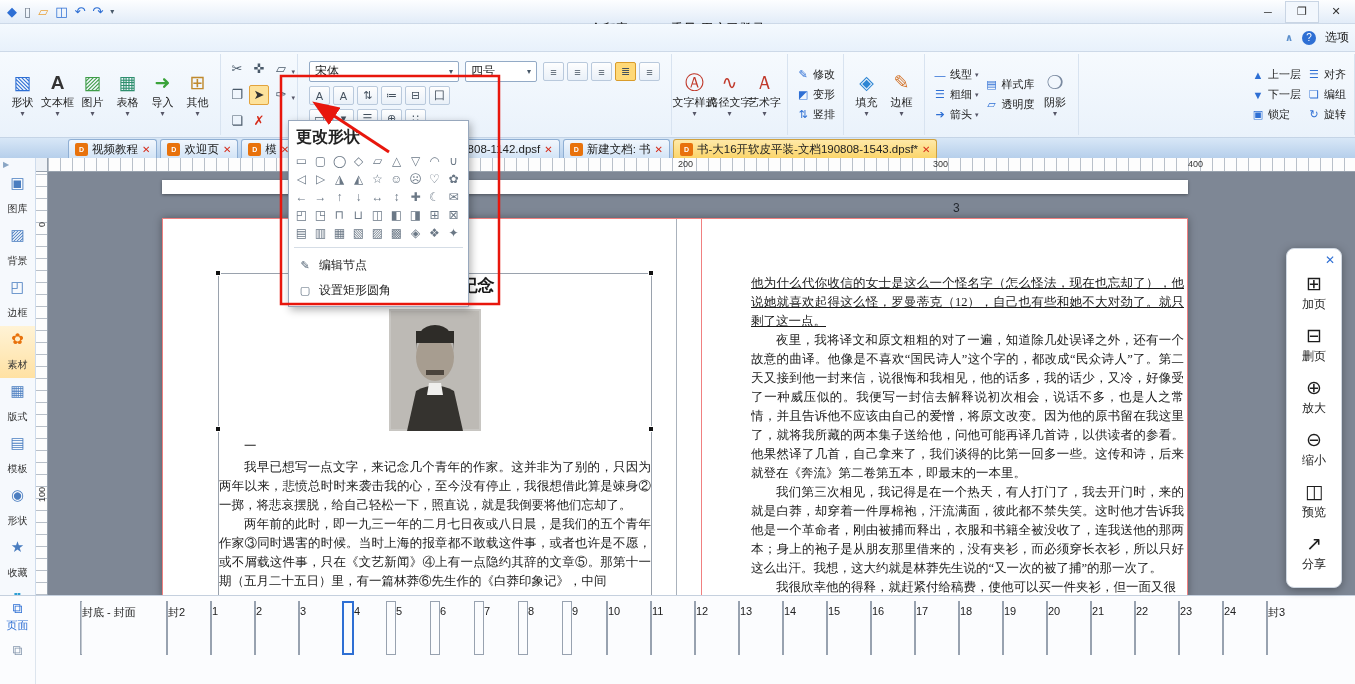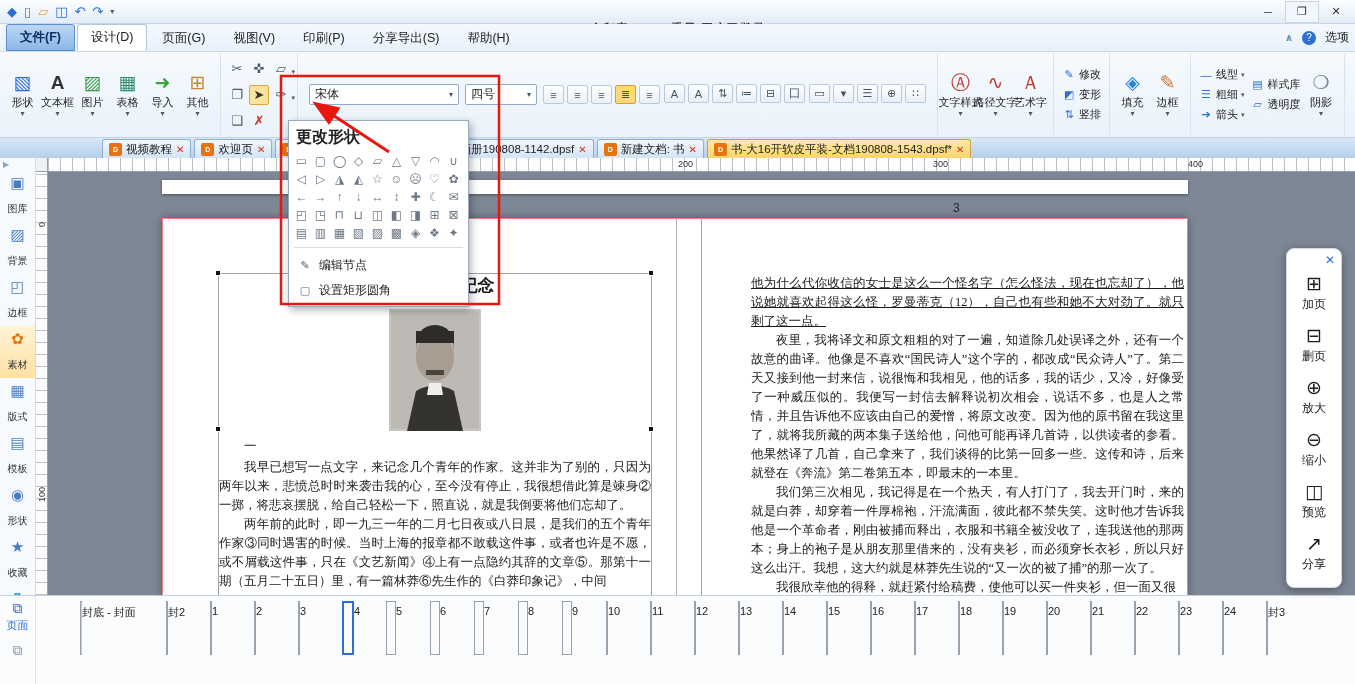--- a/index.html
+++ b/index.html
@@ -53,21 +53,21 @@
   .insert div.big-tool:nth-of-type(5) .bt-ico{ color:#3aa33a; }
   .insert div.big-tool:nth-of-type(6) .bt-ico{ color:#c08a2e; }
   .clip-grid{ display:grid; grid-template-columns:repeat(3,22px); grid-auto-rows:26px;
     align-content:center; justify-items:center; align-items:center; }
   .clip-btn{ width:20px; height:20px; display:flex; align-items:center; justify-content:center;
     font-size:13px; color:#4a5a6a; border:1px solid transparent; border-radius:2px; position:relative; }
   .clip-btn.active{ background:#fde29b; border-color:#e2a33d; color:#333; }
   .clip-btn.danger{ color:#d62c1a; font-weight:bold; }
   .clip-btn .mini-caret{ display:none; font-size:7px; position:absolute; right:-5px; bottom:2px; color:#556; }
   .clip-btn.caret .mini-caret{ display:block; }
-  .font-block{ display:flex; flex-direction:row; gap:4px; padding:3px 6px; justify-content:center; }
+  .font-block{ display:flex; flex-direction:column; gap:4px; padding:3px 6px; justify-content:center; }
   .combo-row{ display:flex; gap:6px; align-items:center; }
   .combo{ height:21px; background:#fff; border:1px solid #93aac6; border-radius:2px;
     display:flex; align-items:center; justify-content:space-between; padding:0 5px; font-size:12px; }
   .combo.family{ width:150px; } .combo.size{ width:72px; }
   .combo .cbo-caret{ font-size:8px; color:#456; }
   .abtn,.fbtn{ width:21px; height:19px; border:1px solid #b9c9dc;
     background:linear-gradient(#fefefe,#e9f0f8); border-radius:2px;
     display:flex; align-items:center; justify-content:center; font-size:11px; color:#44515e; }
   .abtn.active{ background:#ffd978; border-color:#d99c2b; }
   .align-row,.fmt-row{ display:flex; gap:3px; }
@@ -78,21 +78,21 @@
   .texttools .bt-ico{ color:#c0392b; }
   .filltools div.big-tool:nth-of-type(1) .bt-ico{ color:#2e86d4; }
   .filltools div.big-tool:nth-of-type(2) .bt-ico{ color:#d4762e; }
   .shadow-tool .bt-ico{ color:#7a8aa0; }
   .arrange .mini-ico{ color:#2e6fd4; }
   .rgroup.arrange{ margin-left:auto; }
 
   
   .doctabs{ position:absolute; top:138px; left:0; right:0; height:20px;
     background:linear-gradient(#d8e7f7,#b6cfeb); display:flex; align-items:flex-end;
-    padding:0 2px 0 102px; gap:3px; overflow:hidden; }
+    padding:0 2px 0 68px; gap:3px; overflow:hidden; }
   .dtab{ height:19px; display:flex; align-items:center; gap:4px; padding:0 6px;
     background:linear-gradient(#f2f7fd,#d3e4f6); border:1px solid #8fafd4; border-bottom:none;
     border-radius:3px 3px 0 0; font-size:11.5px; white-space:nowrap; }
   .dtab.active{ background:linear-gradient(#ffe9a8,#fbd56b); border-color:#cfa13f; }
   .dps-ico{ width:13px; height:13px; background:#e8720c; color:#fff; font-size:7px; font-weight:bold;
     display:flex; align-items:center; justify-content:center; border-radius:2px; flex:none; }
   .dtab-close{ color:#d62c1a; font-weight:bold; font-size:10px; }
 
   
   .main{ position:absolute; top:158px; left:0; right:0; height:437px; display:flex; }
@@ -197,30 +197,20 @@
       </div>
     <div class="tb-title">金印客DPS - [季风]用户已登录</div>
     <div class="win-btns">
       <div class="win-btn">─</div>
       <div class="win-btn max">❐</div>
       <div class="win-btn">✕</div>
     </div>
   </div>
 
   <div class="menubar">
-    <div style="display:flex;align-items:flex-end;gap:2px;">
-
-    <div class="mtab file">文件(F)</div>
-        <div class="mtab active">设计(D)</div>
-        <div class="mtab">页面(G)</div>
-        <div class="mtab">视图(V)</div>
-        <div class="mtab">印刷(P)</div>
-        <div class="mtab">分享导出(S)</div>
-        <div class="mtab">帮助(H)</div>
-      </div>
     <div class="menubar-right">
       <div class="mr-caret">∧</div>
       <div class="help-ico">?</div>
       <div>选项</div>
     </div>
   </div>
 
   <div class="ribbon">
     <div class="rgroup insert">
 

